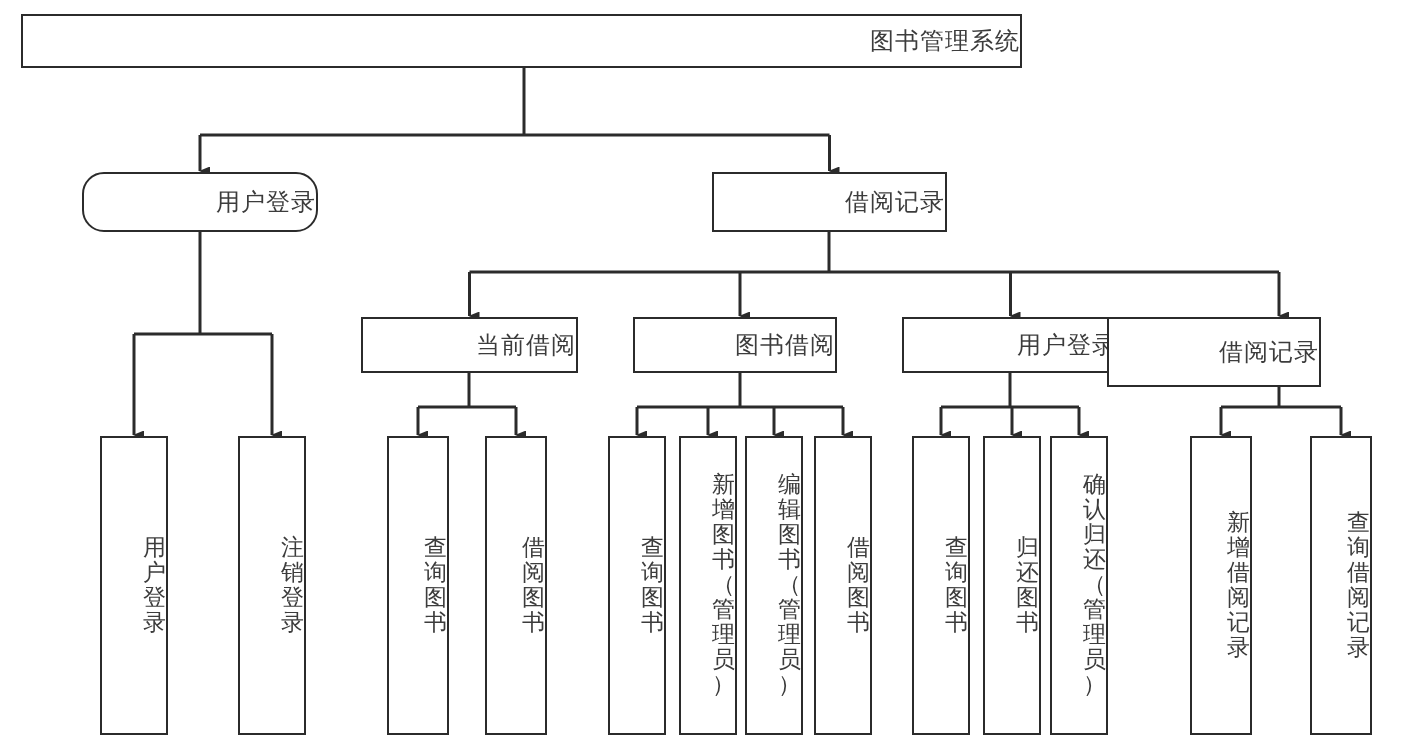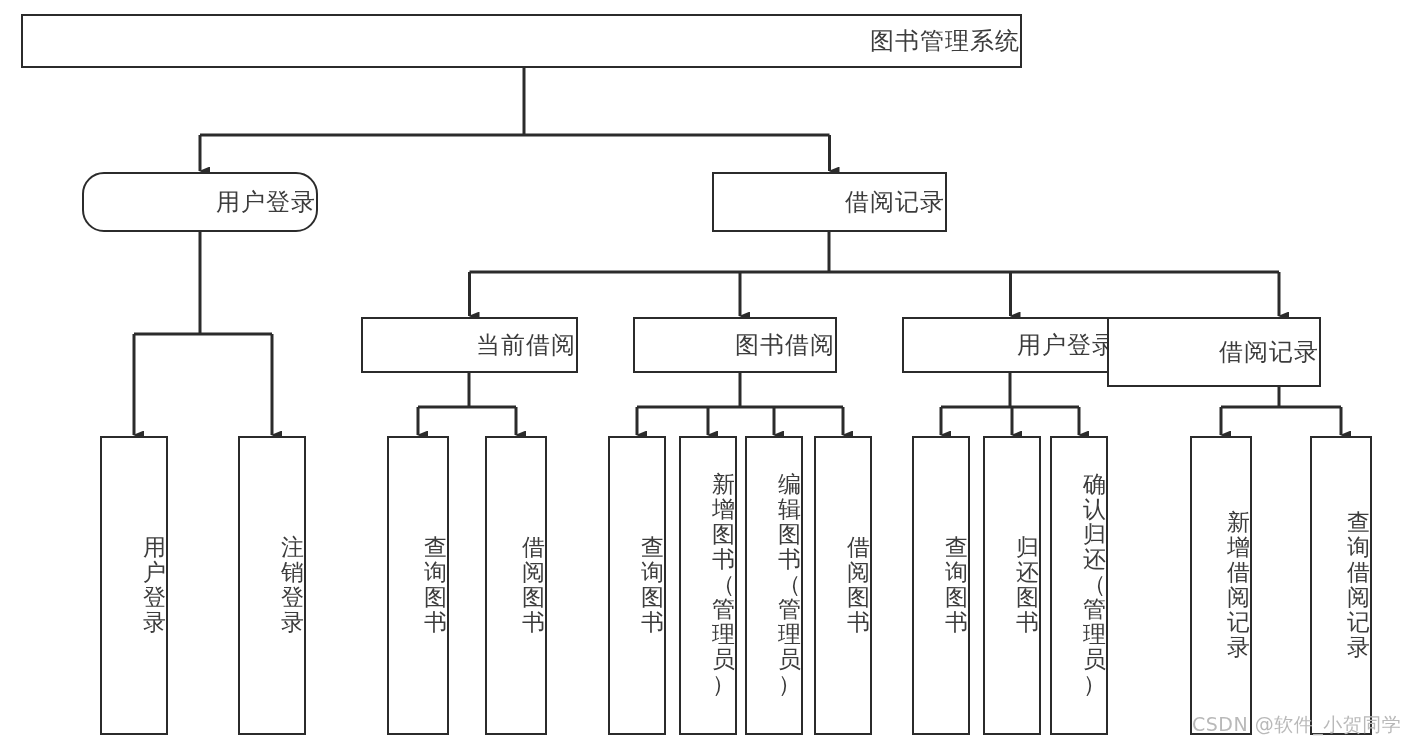--- a/index.html
+++ b/index.html
@@ -255,14 +255,13 @@
           <span>查</span>
           <span>询</span>
           <span>借</span>
           <span>阅</span>
           <span>记</span>
           <span>录</span>
         </div>
       </div>
     </div>
 
-  <div class="watermark">CSDN @软件_小贺同学</div>
 </div>
 
 </body></html>

